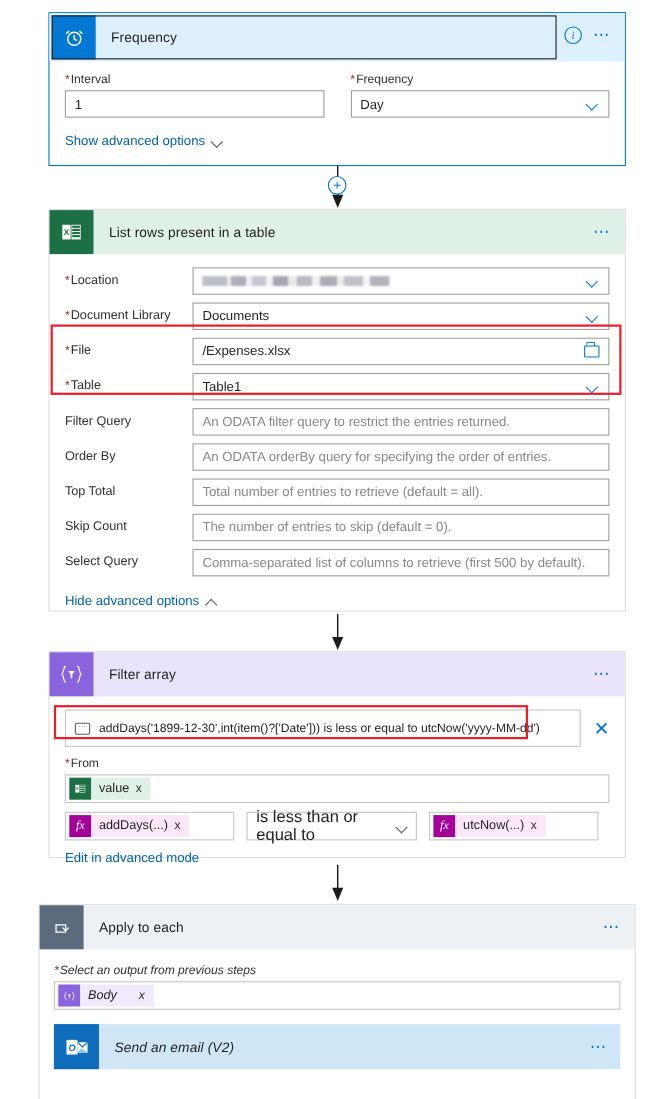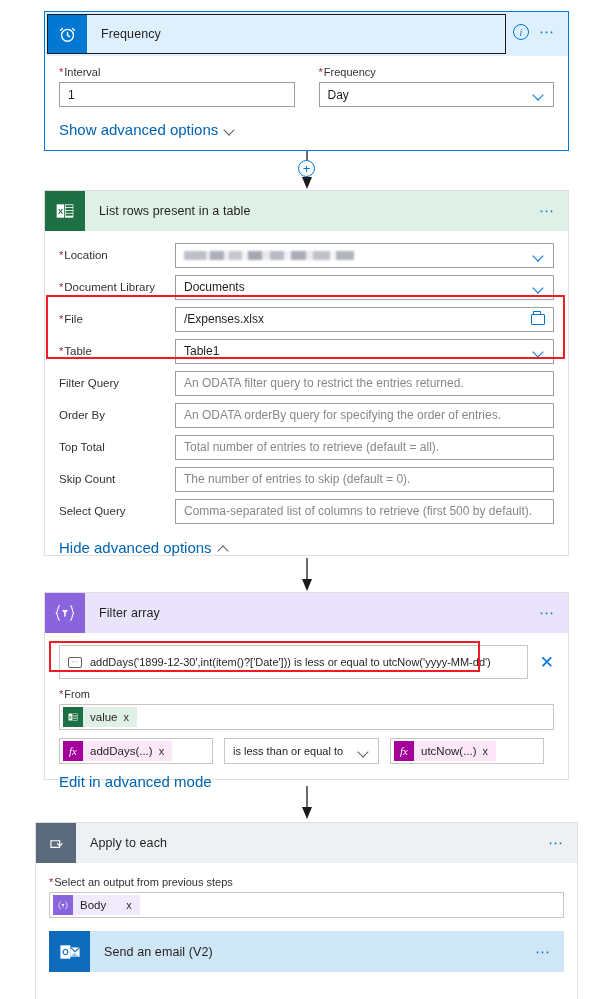--- a/index.html
+++ b/index.html
@@ -67,21 +67,21 @@
   }
   .chev::before {
     content: ""; position: absolute; left: 0; top: 0;
     width: 7px; height: 7px;
     border-right: 1.6px solid #0078d4; border-bottom: 1.6px solid #0078d4;
     transform: rotate(45deg);
   }
   .chev.up::before { transform: rotate(-135deg); top: 3px; }
   .chev.dark::before { border-color: #605e5c; }
   .adv-link {
-    margin: 14px 0 0 0; font-size: 15px; color: #0063b1; cursor: pointer;
+    margin: 14px 0 0 0; font-size: 12px; color: #0063b1; cursor: pointer;
     display: inline-flex; align-items: center; gap: 7px;
   }
 
   
   #listrows { left: 44px; top: 190px; width: 525px; height: 366px; border: 1px solid #e1dfdd; }
   #listrows .card-head { background: #dff1e7; }
   .icon-green { background: #1d7044; }
   .lr-body { padding: 8px 14px 0 14px; }
   .lr-row { display: flex; align-items: center; height: 32px; }
   .lr-lbl { width: 116px; flex: 0 0 116px; font-size: 11.5px; color: #323130; }
@@ -141,28 +141,28 @@
   .tok-purple .token-ico { background: #8a64dd; color:#fff; font-size: 8px; }
   .tok-purple .token-txt { background: #f0eafc; gap: 20px; }
   .tok-pink .token-ico { background: #a4009a; color: #fff; font-style: italic; font-size: 11px;
     font-family: "Liberation Serif", serif; }
   .tok-pink .token-txt { background: #fbe7f8; }
   .tok-x { color: #323130; font-size: 11px; }
   .cond-row { display: flex; gap: 11px; margin-top: 8px; }
   .cond-row .token-box { flex: 0 0 154px; }
   .sel-box {
     flex: 0 0 155px; height: 26px; border: 1px solid #c8c6c4; background: #fff;
-    display: flex; align-items: center; padding: 0 8px; font-size: 11px;
+    display: flex; align-items: center; padding: 0 8px; font-size: 15px;
   }
 
   
   #applyeach { left: 35px; top: 822px; width: 543px; height: 193px; border: 1px solid #e1dfdd; }
   #applyeach .card-head { background: #eef1f4; }
   .icon-gray { background: #5b6a7d; color: #fff; }
-  .ae-body { padding: 13px 13px 12px 13px; }
+  .ae-body { padding: 13px 13px 12px 13px; font-style: italic; }
   #sendemail {
     margin-top: 13px; height: 41px; background: #cfe6f7;
     display: flex; align-items: center;
   }
   #sendemail .card-icon { width: 41px; height: 41px; flex: 0 0 41px; background: #0f6cbd; }
 
   
   .redbox { position: absolute; border: 2.2px solid #ee1c25; pointer-events: none; }
   #red-file { left: 46px; top: 295px; width: 519px; height: 64px; }
   #red-expr { left: 49px; top: 641px; width: 431px; height: 31px; }

